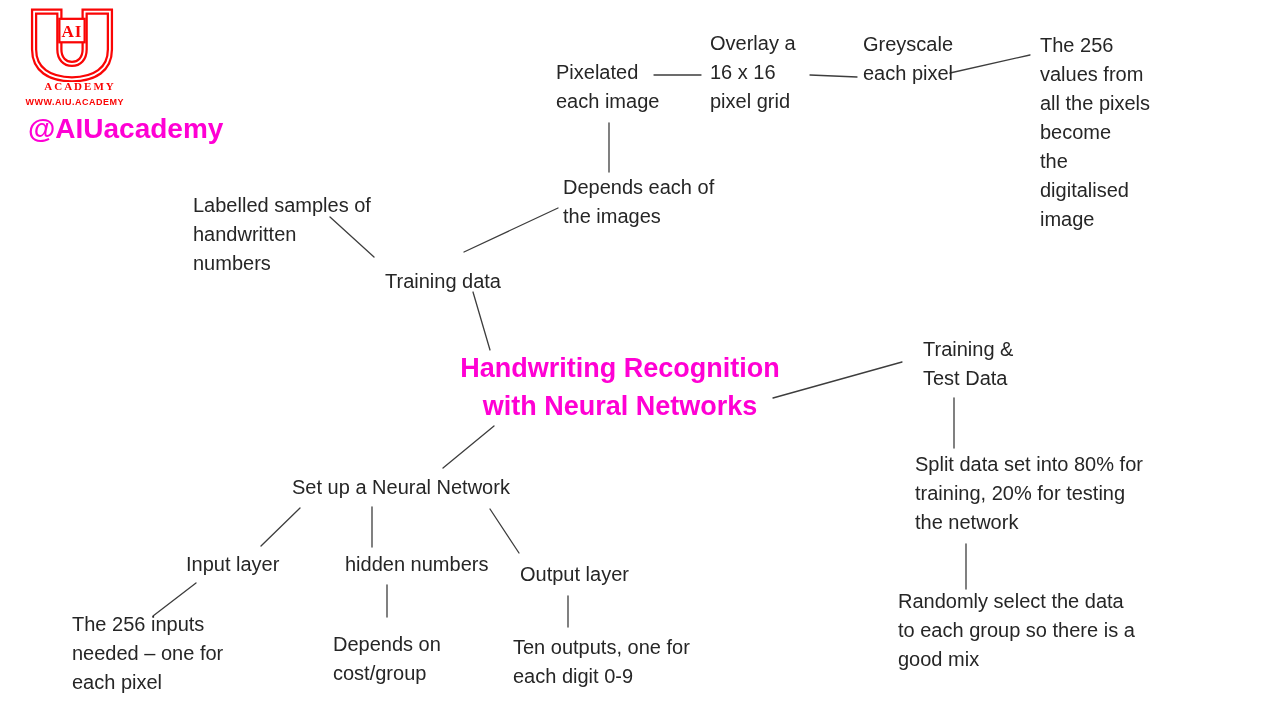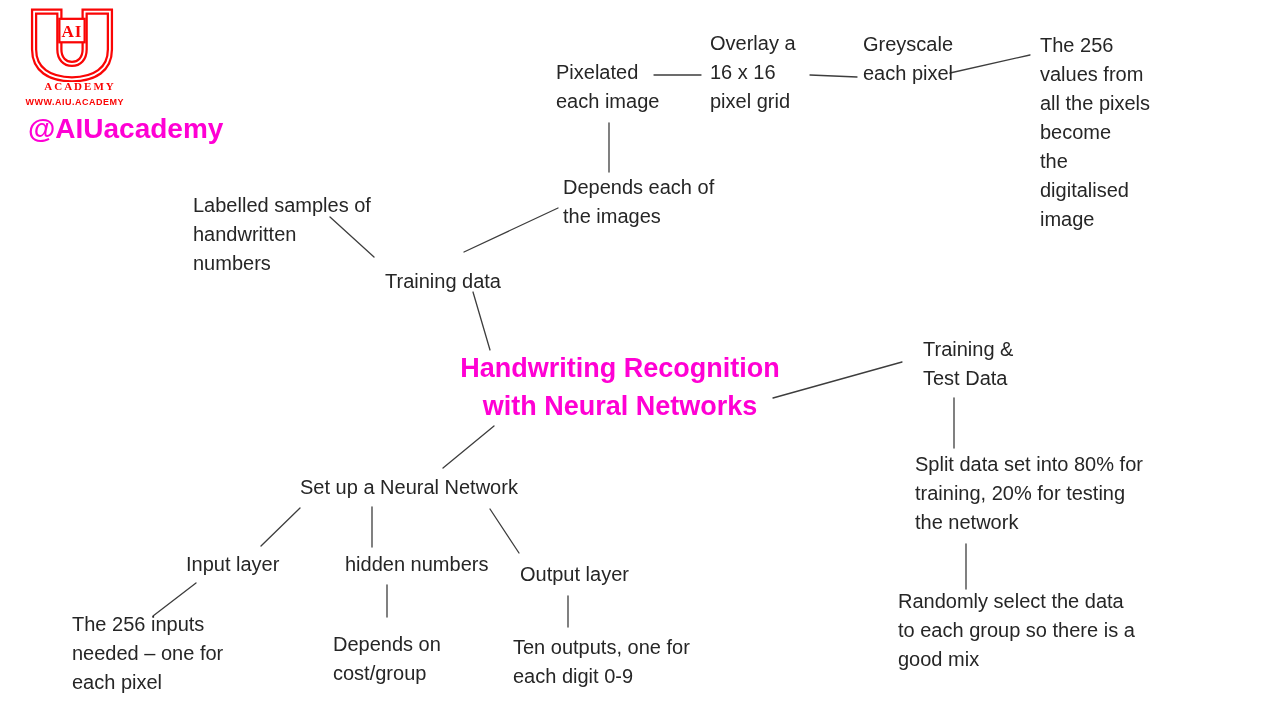--- a/index.html
+++ b/index.html
@@ -133,21 +133,21 @@
 
   <div class="node" style="left:923px; top:335px;">Training &amp;
 Test Data</div>
   <div class="node" style="left:915px; top:450px;">Split data set into 80% for
 training, 20% for testing
 the network</div>
   <div class="node" style="left:898px; top:587px;">Randomly select the data
 to each group so there is a
 good mix</div>
 
-  <div class="node" style="left:292px; top:473px;margin-left:8px;">Set up a Neural Network</div>
+  <div class="node" style="left:292px; top:473px;">Set up a Neural Network</div>
   <div class="node" style="left:178px; top:550px;margin-left:8px;">Input layer</div>
   <div class="node" style="left:345px; top:550px;">hidden numbers</div>
   <div class="node" style="left:520px; top:560px;">Output layer</div>
   <div class="node" style="left:72px;  top:610px;">The 256 inputs
 needed – one for
 each pixel</div>
   <div class="node" style="left:333px; top:630px;">Depends on
 cost/group</div>
   <div class="node" style="left:513px; top:633px;">Ten outputs, one for
 each digit 0-9</div>

